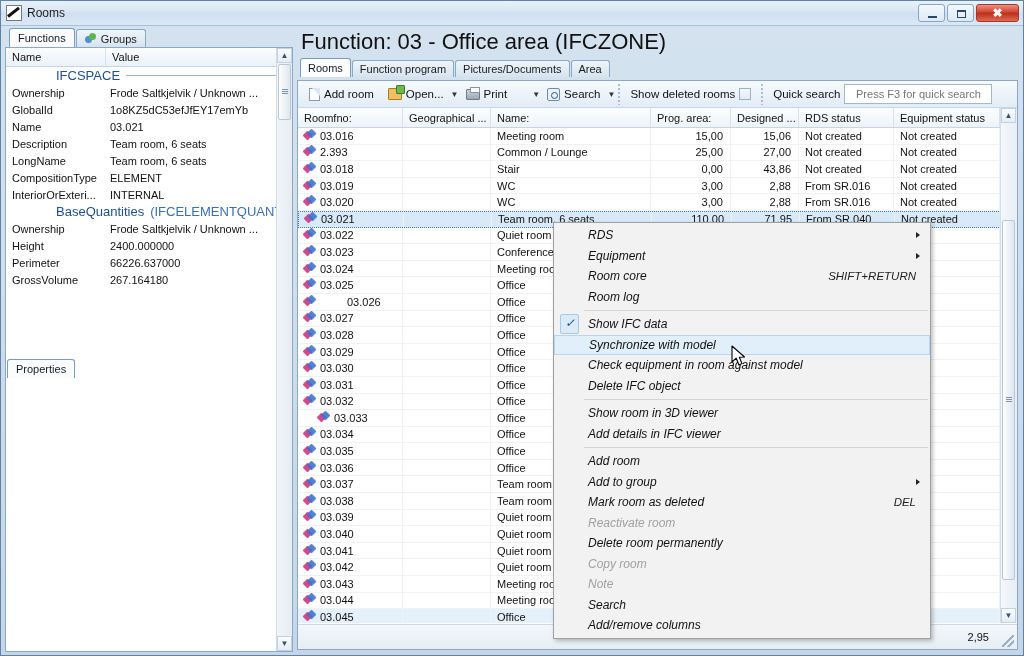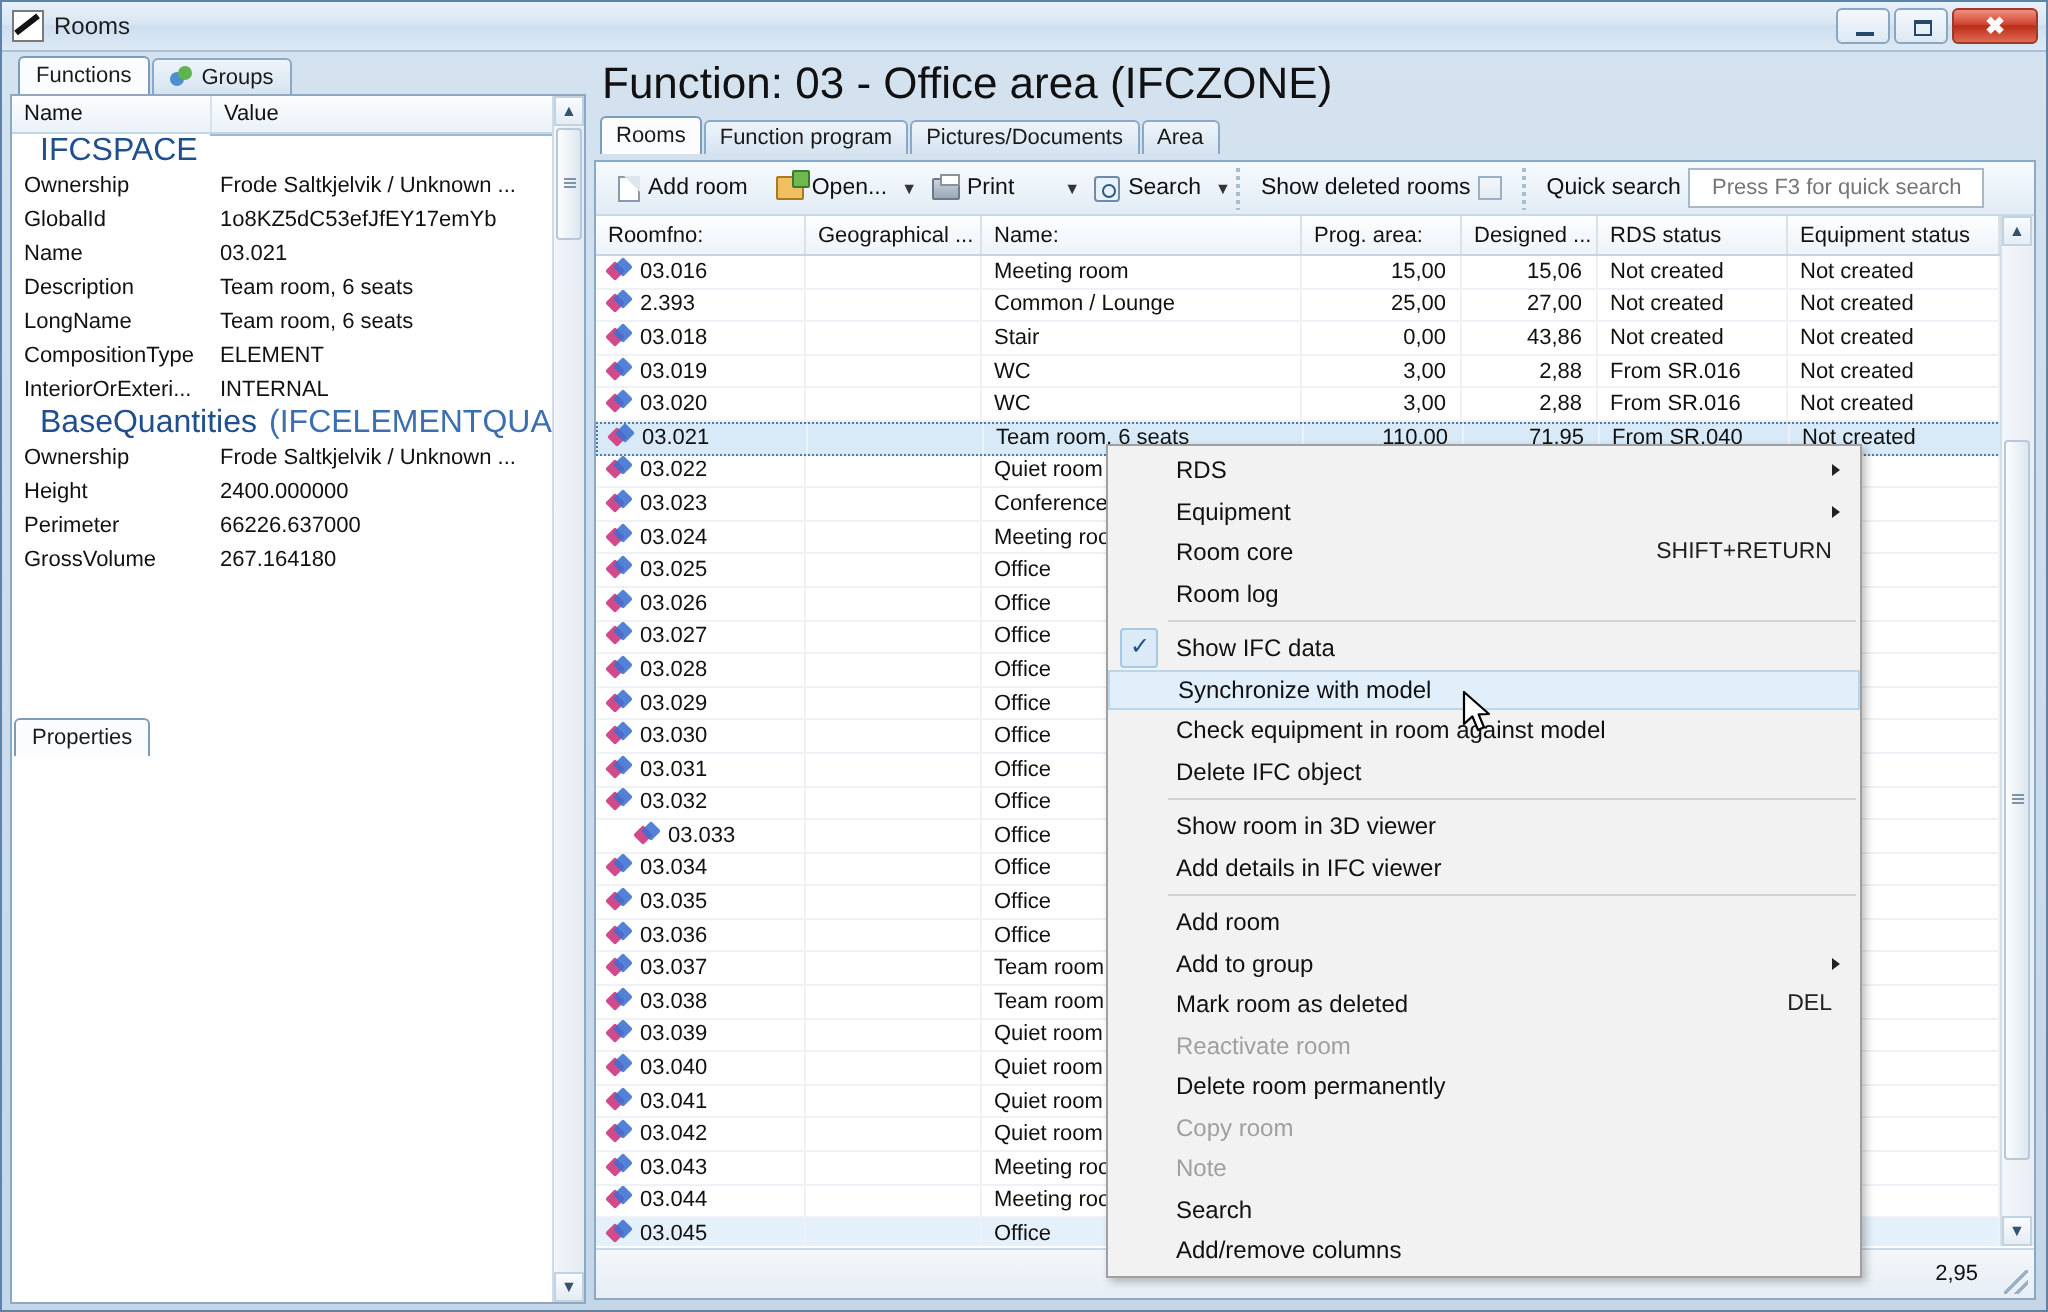--- a/index.html
+++ b/index.html
@@ -119,21 +119,21 @@
   .pagerbtn { width:16px;height:15px;border:1px solid #8ba8c4;border-radius:2px;
      background:linear-gradient(to bottom,#f6fafd,#dde9f4); font-size:9px;text-align:center;line-height:13px;color:#2a4a6a;}
   .pagerlbl { font-size:11px; color:#111; }
 
   #propgrid { position: absolute; left:0; right:0; top:19px; bottom:0; border:1px solid #8ba8c4; background:#fff; overflow:hidden;}
   .pg-head { display:flex; height:19px; background:linear-gradient(to bottom,#fcfdfe,#eaf1f8); border-bottom:1px solid #c3d6e6; font-size:11px;}
   .pg-head div { padding: 3px 0 0 6px; border-right:1px solid #d6e2ed; color:#111;}
   .pg-row { display:flex; height:17px; font-size:11px; color:#111; align-items:center;}
   .pg-row .n { width: 100px; padding-left:6px; overflow:hidden; white-space:nowrap;}
   .pg-row .v { flex:1; padding-left:4px; overflow:hidden; white-space:nowrap;}
-  .pg-group { display:flex; height:17px; padding-left:14px; color:#1f4f8f; font-size:16px;}
+  .pg-group { display:flex; align-items:center; height:17px; padding-left:14px; color:#1f4f8f; font-size:13px;margin-left:36px;}
   .pg-group .gline { flex:1; height:1px; background:#9fb8d0; margin-left:6px; margin-right:8px;}
   .pg-group .gtype { color:#3b6fb0; margin-left:6px;}
   .vscroll {
     position:absolute; right:0; top:0; bottom:0; width:16px;
     background:linear-gradient(to right,#f2f5f9,#e6ecf3); border-left:1px solid #cfdbe7;
   }
   .vscroll .arrowup, .vscroll .arrowdn {
     position:absolute; left:0; width:15px;height:15px;
     background:linear-gradient(to bottom,#fafcfe,#e4ecf4); border:1px solid #c3d2e0;
     font-size:8px; text-align:center; line-height:13px; color:#33536f;
@@ -202,21 +202,21 @@
   #gripper { position:absolute; right:3px; bottom:2px; width:12px;height:12px;
      background:
       linear-gradient(135deg,transparent 45%,#9bb0c4 45%,#9bb0c4 55%,transparent 55%),
       linear-gradient(135deg,transparent 70%,#9bb0c4 70%,#9bb0c4 80%,transparent 80%);}
 
   
   #ctxmenu {
     position:absolute; left:552px; top:221px; width:378px;
     background:#f2f2f2; border:1px solid #a0a0a0;
     box-shadow: 2px 2px 4px rgba(0,0,0,.25);
-    padding: 2px 0; z-index: 50;
+    padding: 2px 0; z-index: 50; font-style: italic;
   }
   #ctxmenu .gutter { position:absolute; left:0; top:0; bottom:0; width:30px; background:#f2f2f2; }
   .mi { position:relative; display:flex; align-items:center; height:20.5px; padding-left:34px; font-size:12px; color:#111; }
   .mi.disabled { color:#a0a0a0; }
   .mi.hovered { background:#e1effa; border:1px solid #b8d6ee; height:20.5px; }
   .mi .shortcut { margin-left:auto; padding-right:14px; font-size:11.5px; color:#222; }
   .mi .submarker { position:absolute; right:10px; top:7px; width:0;height:0;
      border-left:4px solid #222; border-top:3.5px solid transparent; border-bottom:3.5px solid transparent;}
   .mi .check { position:absolute; left:6px; top:0; width:19px; height:20px;
      background:#dbeaf7; border:1px solid #a8c8e4; border-radius:2px;}
@@ -597,21 +597,21 @@
                 <span>03.025</span>
               </div>
               <div class="c" style="width: 88px;"></div>
               <div class="c" style="width: 160px;">Office</div>
               <div class="c num" style="width: 80px;"></div>
               <div class="c num" style="width: 68px;"></div>
               <div class="c" style="width: 95px;"></div>
               <div class="c" style="width: 106px;">ated</div>
             </div>
             <div class="grow">
-              <div class="c" style="width: 105px;">
+              <div class="c" style="width: 105px; gap: 27px;">
                 <span class="rico"></span>
                 <span>03.026</span>
               </div>
               <div class="c" style="width: 88px;"></div>
               <div class="c" style="width: 160px;">Office</div>
               <div class="c num" style="width: 80px;"></div>
               <div class="c num" style="width: 68px;"></div>
               <div class="c" style="width: 95px;"></div>
               <div class="c" style="width: 106px;">ated</div>
             </div>

